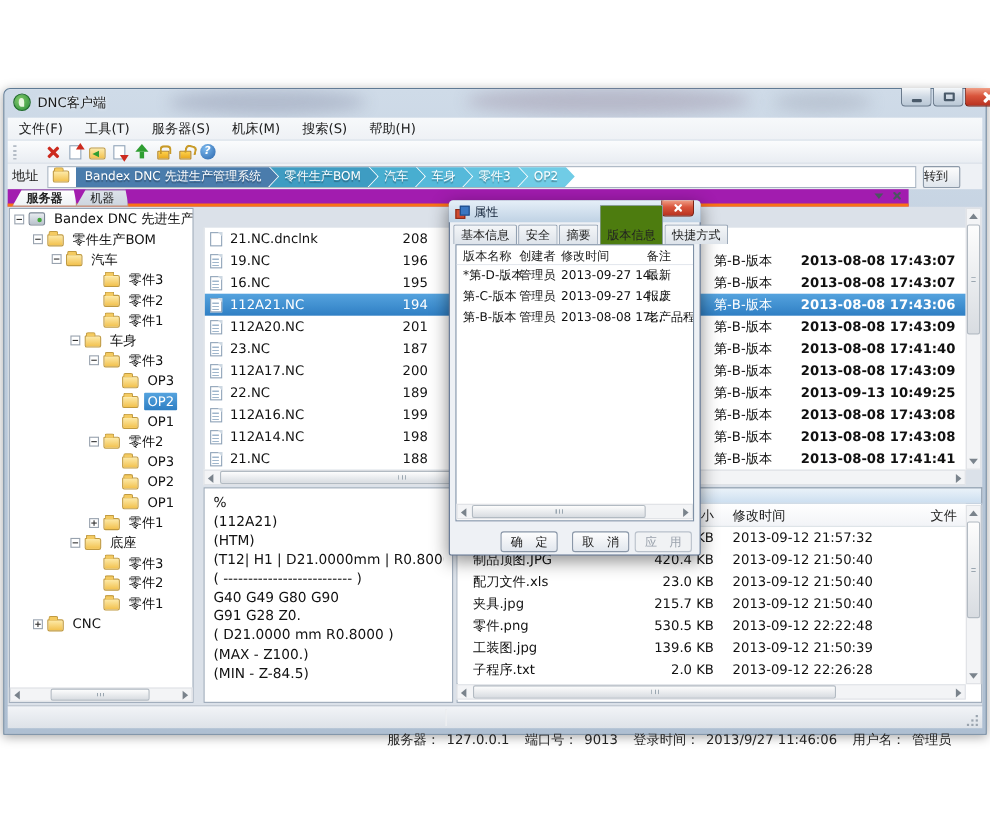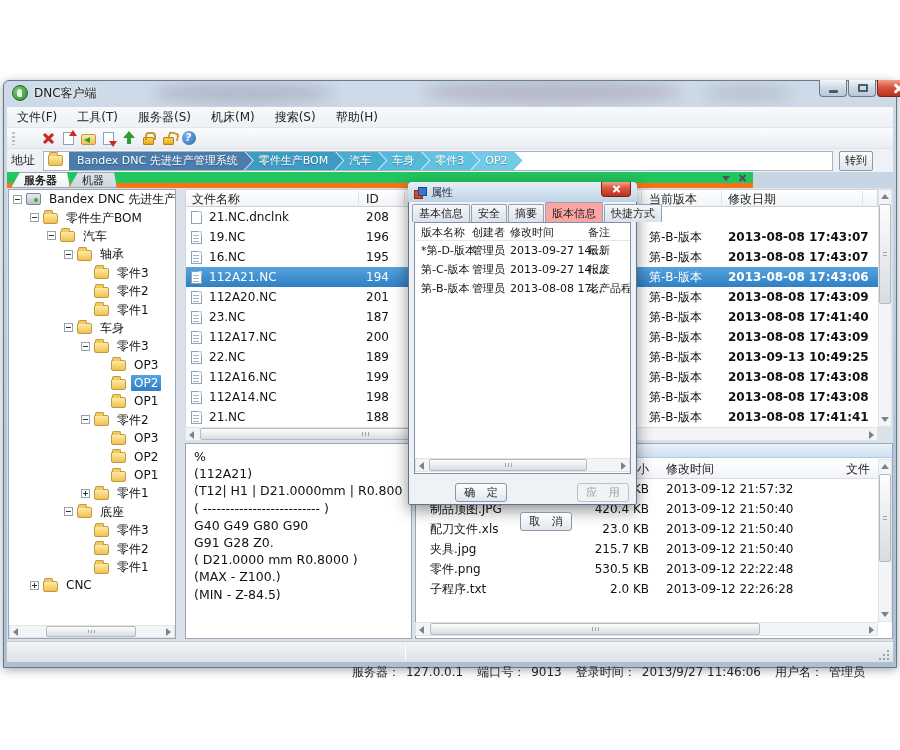--- a/index.html
+++ b/index.html
@@ -33,26 +33,26 @@
   #menubar{position:absolute;left:7px;top:107px;width:886px;height:21px;background:linear-gradient(180deg,#f7f9fb,#eef1f5);display:flex;align-items:center;border-bottom:1px solid #e2e7ed;}
   .menu-item{font-size:12px;color:#222;padding:0 10px;line-height:21px;}
   #toolbar{position:absolute;left:7px;top:128px;width:886px;height:21px;background:linear-gradient(180deg,#fbfcfd,#e9edf2);display:flex;align-items:center;border-bottom:1px solid #dfe4ea;}
   .tb-grip{width:3px;height:13px;margin:0 6px 0 5px;background:repeating-linear-gradient(180deg,#b4bcc6 0 2px,transparent 2px 4px);}
   .tbi{width:20px;height:18px;display:flex;align-items:center;justify-content:center;position:relative;}
 
   #addressbar{position:absolute;left:7px;top:149px;width:886px;height:23px;background:#eef1f5;display:flex;align-items:center;}
   #address-label{font-size:12px;color:#222;margin:0 8px 0 4px;}
   #address-field{position:relative;height:20px;width:790px;background:#fff;border:1px solid #a8b4c2;display:flex;align-items:center;overflow:hidden;}
   #go-button{margin-left:6px;width:34px;height:20px;font-size:11px;color:#222;
-    background:linear-gradient(180deg,#fdfdfd,#dfe5ec);border:1px solid #8d9aa9;border-radius:2px;text-align:center;line-height:18px;}
+    background:linear-gradient(180deg,#fdfdfd,#dfe5ec);border:1px solid #8d9aa9;border-radius:2px;text-align:left;line-height:18px;}
   .crumb{height:19px;line-height:19px;color:#fff;font-size:11px;padding:0 15px 0 14px;white-space:nowrap;
     clip-path:polygon(0 0,calc(100% - 9px) 0,100% 50%,calc(100% - 9px) 100%,0 100%,9px 50%);margin-left:-8px;text-shadow:0 1px 1px rgba(0,0,0,.3);}
   .crumb:first-of-type{clip-path:polygon(0 0,calc(100% - 9px) 0,100% 50%,calc(100% - 9px) 100%,0 100%);margin-left:0;padding-left:8px;}
 
-  #tabstrip{position:absolute;left:7px;top:172px;width:746px;height:16px;background:#22c55e;border-bottom:5px solid #f97316;}
+  #tabstrip{position:absolute;left:7px;top:172px;width:819px;height:16px;background:#a21caf;border-bottom:3px solid #f97316;}
   .doc-tab{position:absolute;top:0;height:16px;font-size:11px;line-height:15px;padding:0 12px;color:#222;
     clip-path:polygon(9px 0,calc(100% - 3px) 0,100% 100%,0 100%);background:linear-gradient(180deg,#dde3ea,#cdd5df);border:1px solid #9aa8b8;}
   .doc-tab.active{background:linear-gradient(180deg,#fefefe,#eef2f6);font-weight:bold;}
   #tab-servers{left:4px;} #tab-machines{left:62px;}
   #strip-icons{position:absolute;right:6px;top:2px;display:flex;gap:8px;align-items:center;}
   .tri-down{width:0;height:0;border-left:4px solid transparent;border-right:4px solid transparent;border-top:5px solid #4a5560;}
   .mini-x{position:relative;width:9px;height:9px;}
   .mini-x::before,.mini-x::after{content:"";position:absolute;left:0;top:3px;width:9px;height:2px;background:#4a5560;border-radius:1px;}
   .mini-x::before{transform:rotate(45deg);} .mini-x::after{transform:rotate(-45deg);}
 
@@ -147,33 +147,33 @@
     background:linear-gradient(180deg,#e6eff8,#bfd2e4);display:flex;align-items:center;overflow:hidden;}
   #dlg-icon{width:12px;height:11px;margin:0 5px 0 6px;position:relative;}
   #dlg-icon::before{content:"";position:absolute;left:0;top:3px;width:7px;height:7px;background:#d04a30;border:1px solid #8a2a18;}
   #dlg-icon::after{content:"";position:absolute;left:4px;top:0;width:7px;height:7px;background:#3a76c2;border:1px solid #1e4a88;}
   #dlg-title-text{font-size:11px;color:#14243a;}
   #dlg-close{position:absolute;left:601px;top:182px;width:30px;height:15px;border:1px solid #7a2316;border-top:none;border-radius:0 0 4px 4px;
     background:linear-gradient(180deg,#f0a088,#d9553c 45%,#b83220);}
   #dlg-close .xbar{width:9px;height:2px;left:10px;top:6px;}
   #dlg-tabs{position:absolute;left:412px;top:203px;width:221px;height:19px;display:flex;align-items:flex-end;}
   .dtab{font-size:11px;color:#222;padding:2px 6px 2px 6px;background:linear-gradient(180deg,#f4f6f8,#dde3ea);border:1px solid #93a1b2;border-bottom:none;border-radius:2px 2px 0 0;margin-right:1px;line-height:13px;white-space:nowrap;}
-  .dtab.active{background:#fca5a5;position:relative;padding-top:4px;z-index:2;}
+  .dtab.active{background:#4d7c0f;position:relative;padding-top:20px;z-index:2;}
   #dlg-list{position:absolute;left:414px;top:222px;width:217px;height:252px;background:#fff;border:1px solid #7e90a6;overflow:hidden;}
   #dlg-list-header{position:relative;height:18px;border-bottom:1px solid #e4e8ee;font-size:11px;color:#222;}
   #dlg-list-header span{position:absolute;top:2px;line-height:15px;}
   .dc-ver{left:6px;} .dc-cre{left:57px;} .dc-time{left:95px;} .dc-note{left:173px;}
   .drow{position:relative;height:19px;font-size:11px;color:#111;}
   .drow span{position:absolute;line-height:19px;white-space:nowrap;}
   #dlg-hscroll{position:absolute;left:415px;top:458px;width:215px;height:14px;}
   #dlg-buttons{position:absolute;left:408px;top:483px;width:229px;height:20px;}
   .dbtn{position:absolute;width:52px;height:19px;font-size:11px;color:#1a1a1a;text-align:center;line-height:17px;
     background:linear-gradient(180deg,#fdfdfd,#e2e7ee);border:1px solid #8a97a8;border-radius:3px;letter-spacing:4px;padding-left:4px;}
   .dbtn.disabled{color:#9aa2ac;background:#f0f2f4;border-color:#b8c0ca;}
-  #db-0{left:47px;} #db-1{left:112px;margin-top:29px;} #db-2{left:169px;}
+  #db-0{left:47px;} #db-1{left:112px;} #db-2{left:169px;}
 </style>
 </head>
 <body>
 
 <div id="canvas">
 
   <div id="window"></div>
 
   <div id="titlebar">
     <div class="glassblob b1"></div>
@@ -280,25 +280,20 @@
         <i class="gi gi-folder"></i>
         <span class="tlabel">零件生产BOM</span>
       </div>
 
       <div class="trow" style="padding-left: 38px;">
         <span class="expander minus"></span>
         <i class="gi gi-folder"></i>
         <span class="tlabel">汽车</span>
       </div>
 
-      <div class="trow" style="padding-left: 55px;">
-        <span class="expander minus"></span>
-        <i class="gi gi-folder"></i>
-        <span class="tlabel">轴承</span>
-      </div>
 
       <div class="trow" style="padding-left: 72px;">
         <span class="expander" style="visibility: hidden;"></span>
         <i class="gi gi-folder"></i>
         <span class="tlabel">零件3</span>
       </div>
 
       <div class="trow" style="padding-left: 72px;">
         <span class="expander" style="visibility: hidden;"></span>
         <i class="gi gi-folder"></i>
@@ -402,31 +397,20 @@
       </div>
     </div>
   <div class="sb" style="left:9px;top:625px;width:166px;height:13px;">
     <span class="arr l" style="left:3px;top:2px;"></span>
     <span class="arr r" style="right:3px;top:2px;"></span>
     <span class="sb-thumb h" style="left:36px;top:0;width:90px;height:11px;">
         <span class="grip-h"></span>
       </span>
   </div>
 
-  <div id="file-header">
-    <span id="fh-name">文件名称</span>
-    <span id="fh-id">ID</span>
-    <span id="fh-ver">当前版本</span>
-    <span id="fh-date">修改日期</span>
-    <span class="hsep" style="left:172px;"></span>
-      <span class="hsep" style="left:218px;"></span>
-    <span class="hsep" style="left:455px;"></span>
-      <span class="hsep" style="left:535px;"></span>
-      <span class="hsep" style="left:676px;"></span>
-  </div>
   <div id="file-rows">
 
       <div class="flrow">
         <span class="fl-icon"><i class="gi gi-file"></i></span>
         <span class="fl-name">21.NC.dnclnk</span>
         <span class="fl-id">208</span>
         <span class="fl-ver"></span>
         <span class="fl-date"></span>
       </div>
 
@@ -523,20 +507,21 @@
     <span class="sb-thumb h" style="left:14px;top:0;width:330px;height:12px;">
         <span class="grip-h"></span>
       </span>
   </div>
 
   <div id="preview-panel">
     <div id="preview-lines">
 
     <div>%</div>
         <div>(112A21)</div>
+        <div>(HTM)</div>
         <div>(T12| H1 | D21.0000mm | R0.8000 |)</div>
         <div>( -------------------------- )</div>
         <div>G40 G49 G80 G90</div>
         <div>G91 G28 Z0.</div>
         <div>( D21.0000 mm R0.8000 )</div>
         <div>(MAX - Z100.)</div>
         <div>(MIN - Z-84.5)</div>
       </div>
   </div>
 
@@ -572,20 +557,25 @@
         <span class="at-size">215.7 KB</span>
         <span class="at-time">2013-09-12 21:50:40</span>
       </div>
 
       <div class="atrow">
         <span class="at-name">零件.png</span>
         <span class="at-size">530.5 KB</span>
         <span class="at-time">2013-09-12 22:22:48</span>
       </div>
 
+      <div class="atrow">
+        <span class="at-name">工装图.jpg</span>
+        <span class="at-size">139.6 KB</span>
+        <span class="at-time">2013-09-12 21:50:39</span>
+      </div>
 
       <div class="atrow">
         <span class="at-name">子程序.txt</span>
         <span class="at-size">2.0 KB</span>
         <span class="at-time">2013-09-12 22:26:28</span>
       </div>
     </div>
   <div class="sb" style="left:878px;top:459px;width:14px;height:163px;">
     <span class="arr u" style="left:2px;top:4px;"></span>
     <span class="arr d" style="left:2px;bottom:4px;"></span>

